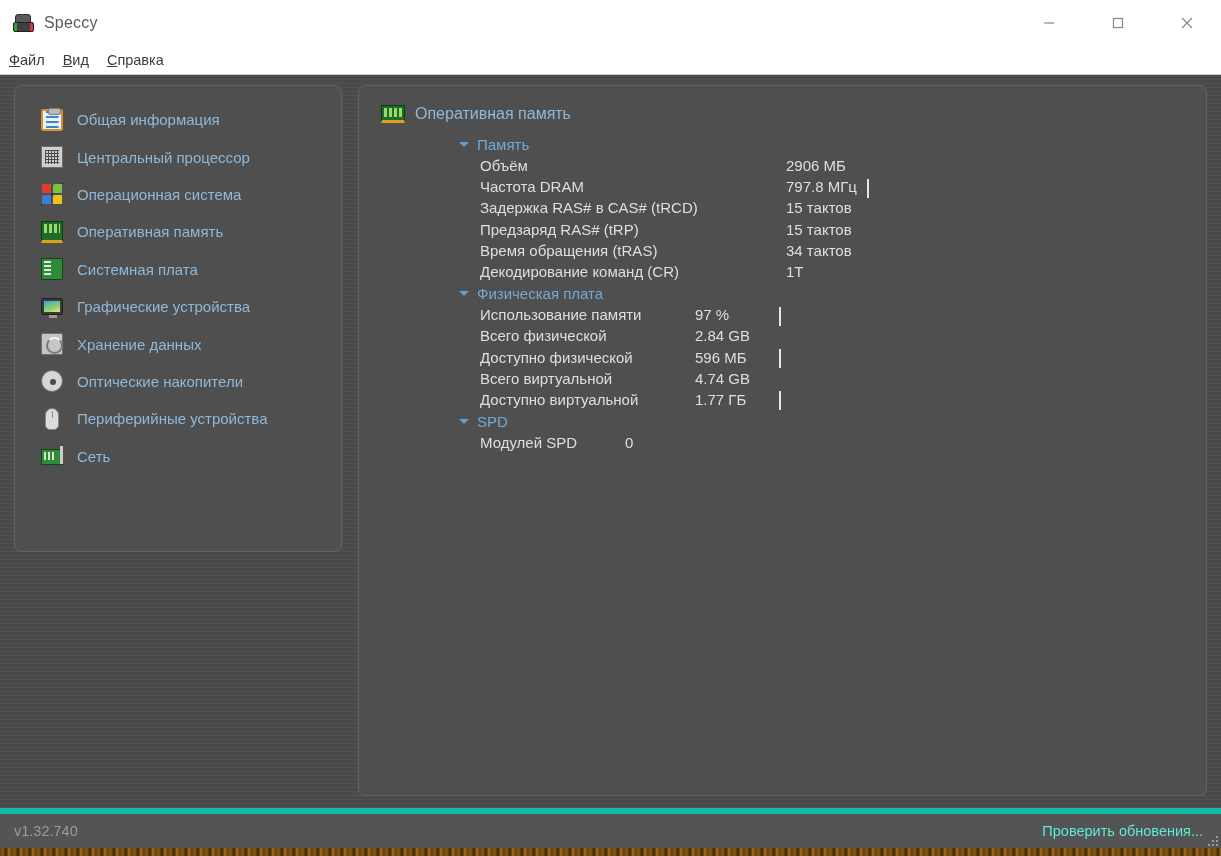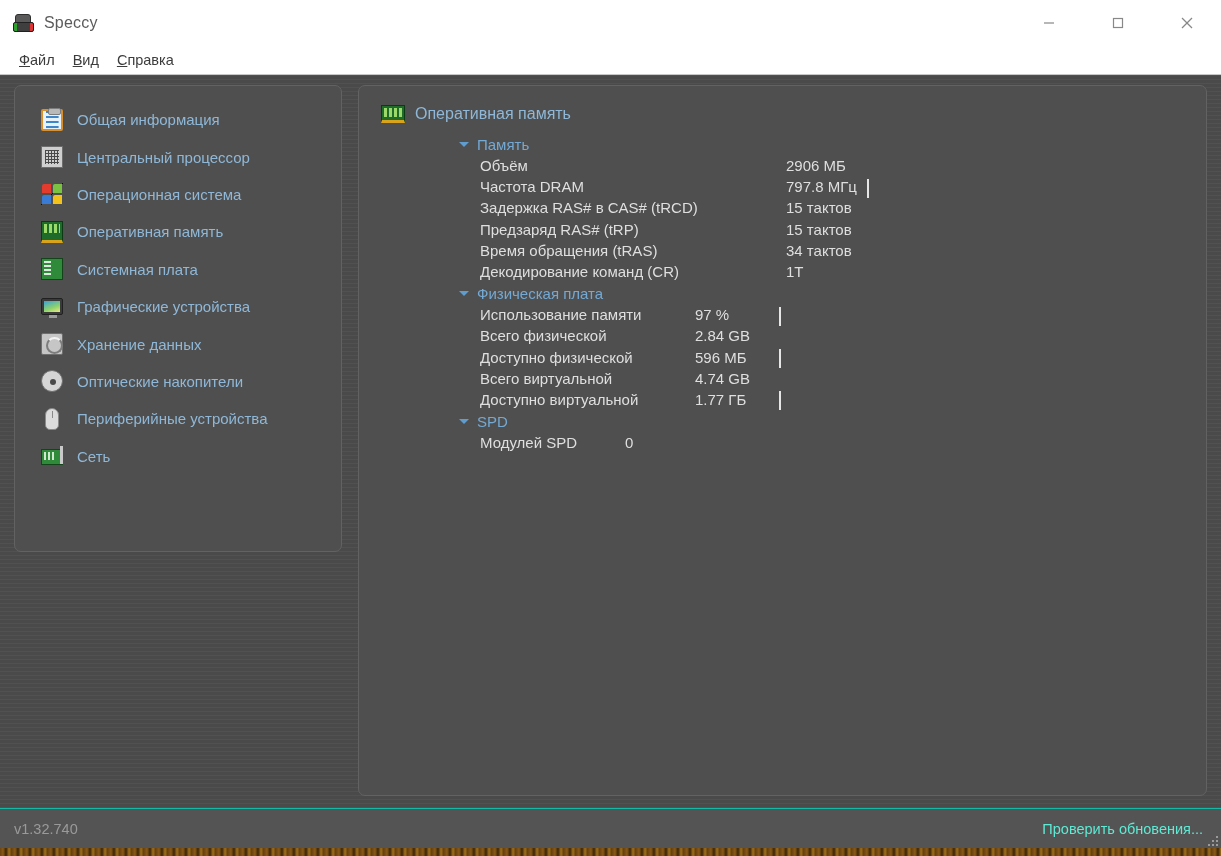--- a/index.html
+++ b/index.html
@@ -63,21 +63,20 @@
   }
   .win-btn svg { display: block; }
 
   
   .menubar {
     height: 29px;
     background: #ffffff;
     border-bottom: 1px solid #c8c8c8;
     display: flex;
     align-items: center;
-    padding-left: 10px;
     flex: 0 0 auto;
   }
   .menu-item {
     font-size: 14.5px;
     color: #3c3c3c;
     padding: 2px 9px 2px 9px;
     cursor: default;
   }
   .menu-item .mn { text-decoration: underline; }
 
@@ -216,21 +215,21 @@
     background: #1fba2a;
     background-image:
       repeating-linear-gradient(90deg, rgba(0,0,0,.55) 0 1px, transparent 1px 3px),
       repeating-linear-gradient(180deg, rgba(0,0,0,.55) 0 1px, transparent 1px 3px);
   }
 
   
   .statusbar {
     height: 40px;
     background: #545454;
-    border-top: 1px solid #14b8a6;
+    border-top: 6px solid #14b8a6;
     display: flex;
     align-items: center;
     justify-content: space-between;
     padding: 0 18px 0 14px;
     flex: 0 0 auto;
     position: relative;
   }
   .ver { font-size: 14.5px; color: #9a9a9a; }
   .upd { font-size: 14.5px; color: #5eead4; cursor: default; }
   .grip {

